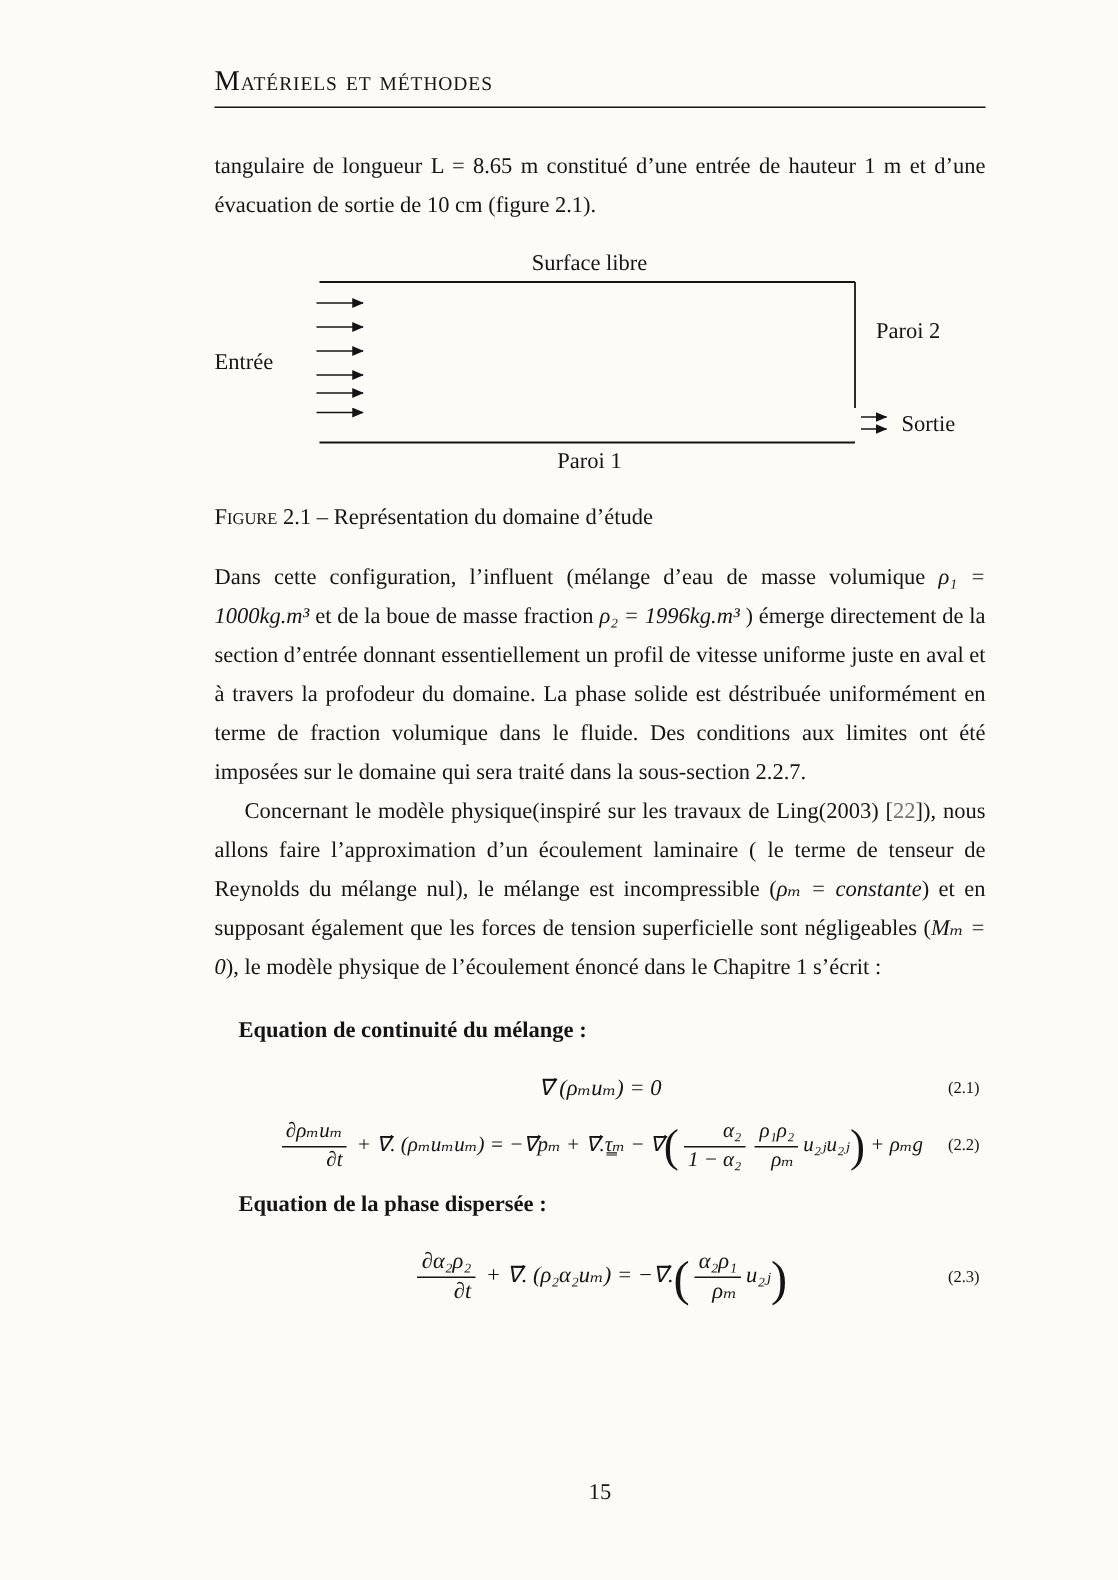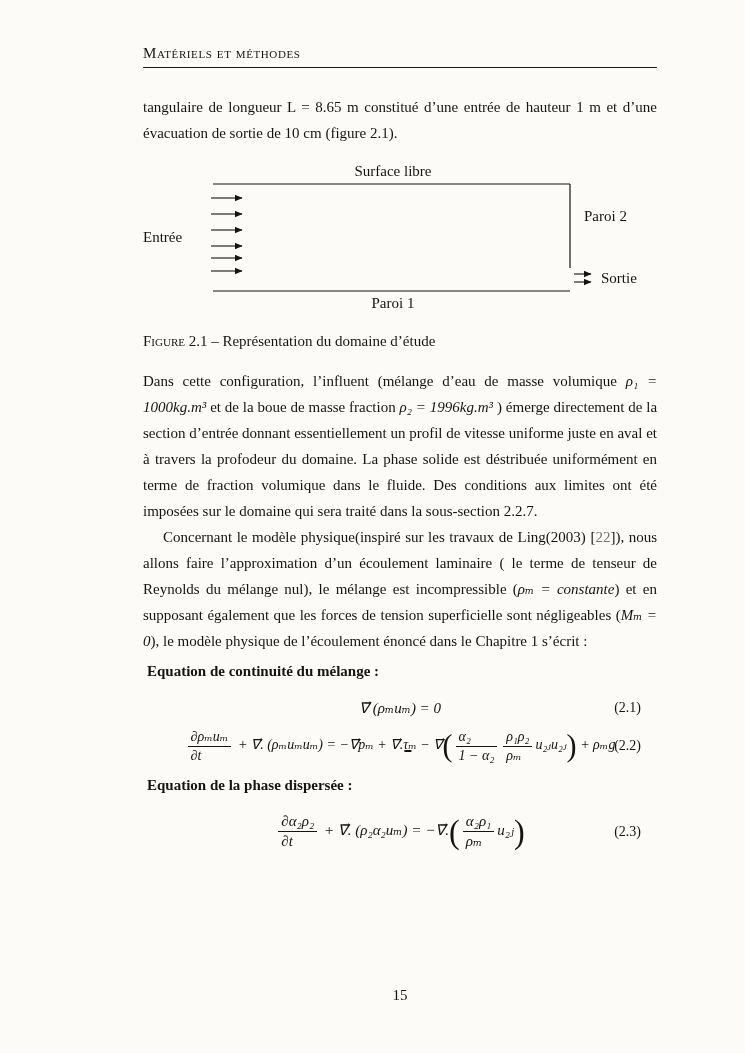--- a/index.html
+++ b/index.html
@@ -10,57 +10,57 @@
     box-sizing:border-box;
     padding:44px 88px 0 143px;
     font-family:"Liberation Serif","DejaVu Serif",serif;
     color:#141414;
     overflow:hidden;
   }
   .content { width:514px; }
 
   .header-title {
     font-variant:small-caps;
-    font-size:15px;
+    font-size:19px;
     letter-spacing:0.6px;
   }
   .header-rule { border-bottom:1.2px solid #141414; margin-top:5px; }
 
   .para {
     font-size:15px; line-height:26px;
     text-align:justify; margin:0;
   }
   .para.first { margin-top:26px; }
   .indent { text-indent:20px; }
   .imath { font-style:italic; }
 
   figure { margin:18px 0 0 0; }
   figure svg { display:block; }
   .fig-label { font-size:15px; fill:#141414; font-family:"Liberation Serif","DejaVu Serif",serif; }
   figcaption { text-align:left; margin-top:12px; font-size:15px; line-height:26px; }
   .sc { font-variant:small-caps; }
 
   .cfg { margin-top:14px; }
 
-  .eq-heading { font-weight:bold; font-size:15px; line-height:26px; margin:4px; }
+  .eq-heading { font-weight:bold; font-size:15px; line-height:26px; margin:16px; }
   .eq-heading.gap { margin-top:8px; }
 
   .equation {
     position:relative; text-align:center;
     margin:14px 0 10px 0;
     font-size:15px; font-style:italic;
     white-space:nowrap; line-height:1.35;
   }
   .equation.wide { font-size:14px; margin:10px 0 8px 0; }
   .eq-num {
-    position:absolute; right:16px; top:50%;
+    position:absolute; right:4px; top:50%;
     transform:translateY(-50%);
-    font-style:normal; font-size:14px;margin-left:34px;
+    font-style:normal; font-size:11px;margin-left:34px;
   }
-  .frac { display:inline-block; vertical-align:middle; text-align:left; margin:0 3px; }
+  .frac { display:inline-block; vertical-align:middle; text-align:right; margin:0 3px; }
   .fnum { display:block; border-bottom:1px solid #141414; padding:0 3px; line-height:1.25; }
   .fden { display:block; padding:0 3px; line-height:1.25; }
   .bigp {
     font-style:normal; font-weight:300;
     font-size:215%; line-height:0;
     vertical-align:middle; display:inline-block;
     transform:scaleY(1.02);
   }
   .cite { color:#737373; cursor:pointer; }
 

